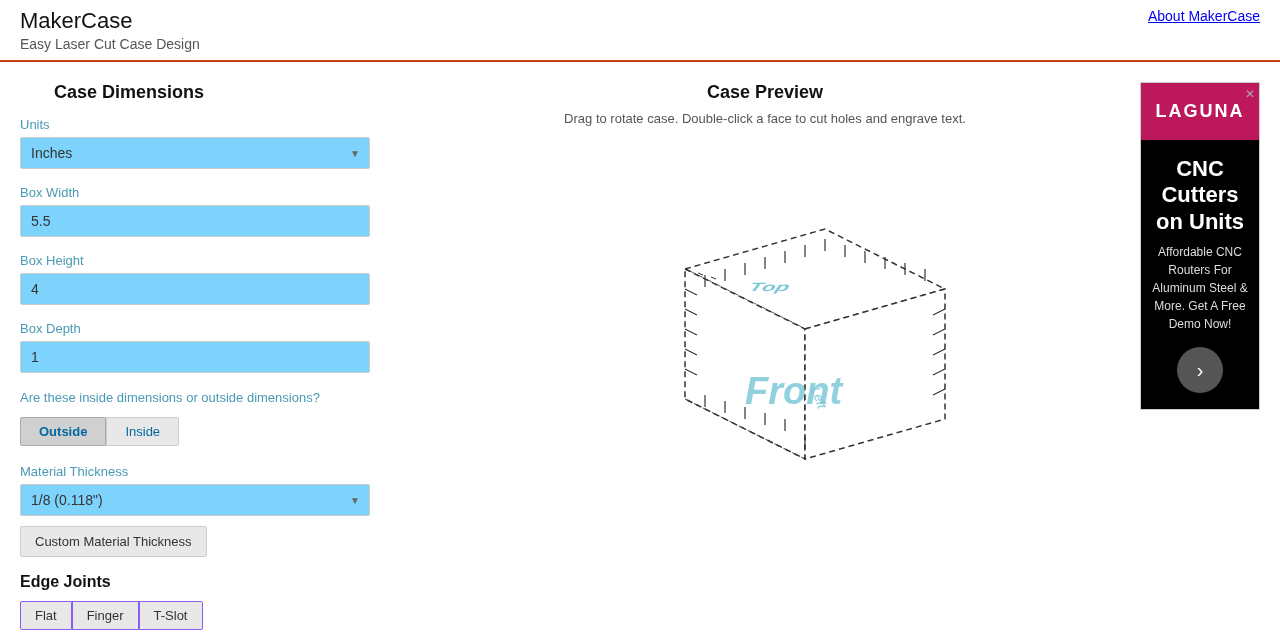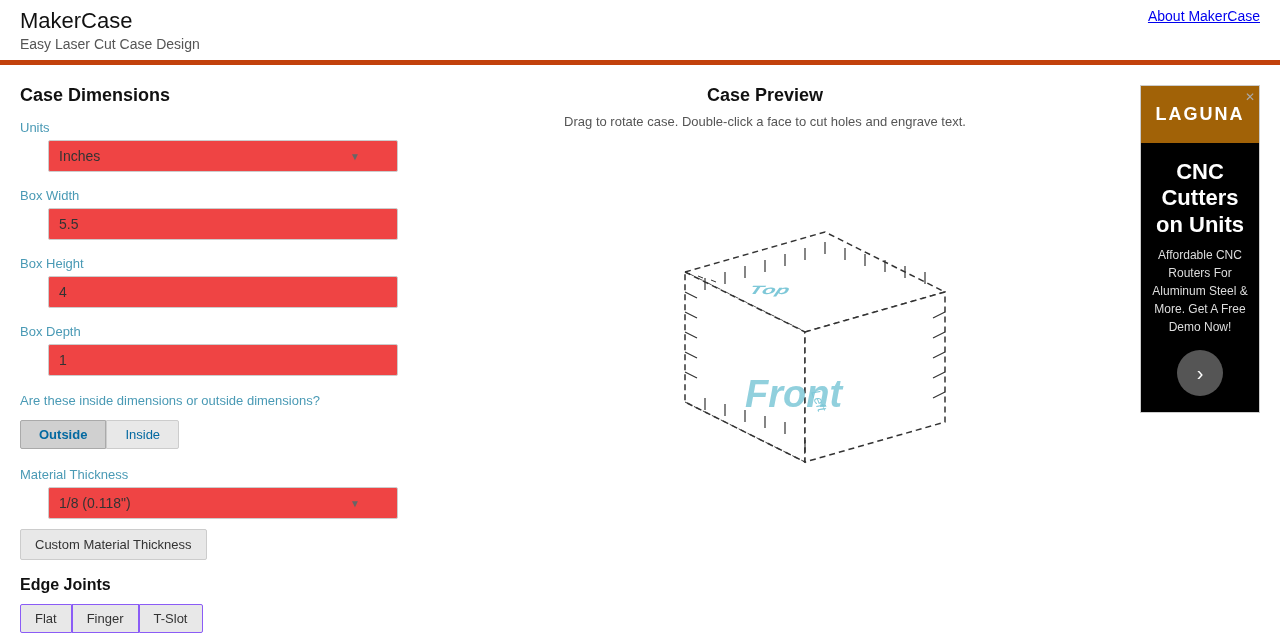--- a/index.html
+++ b/index.html
@@ -1,43 +1,42 @@
 <!DOCTYPE html>
 <html><head>
   <meta charset="utf-8">
   <style>
     * { box-sizing: border-box; margin: 0; padding: 0; }
     body { font-family: Arial, sans-serif; font-size: 14px; background: #f5f5f5; color: #333; }
 
     
-    .header { background: #fff; border-bottom: 5px solid #c2410c; padding: 8px 20px; display: flex; justify-content: space-between; align-items: flex-start; }
+    .header { background: #fff; border-bottom: 2px solid #c2410c; padding: 8px 20px; display: flex; justify-content: space-between; align-items: flex-start; }
     .header-logo { }
     .header-logo h1 { font-size: 22px; font-weight: normal; color: #111; }
     .header-logo p { font-size: 14px; color: #555; margin-top: 2px; }
 
     
     .main-layout { display: flex; padding: 20px; gap: 0; background: #fff; min-height: 560px; }
 
     
     .left-panel { width: 370px; flex-shrink: 0; padding-right: 20px; }
-    .section-title { font-size: 18px; font-weight: bold; margin-bottom: 14px; color: #111; }
+    .section-title { font-size: 18px; font-weight: bold; margin-bottom: 14px; color: #111; margin-left: 34px; }
 
     .field-label { font-size: 13px; color: #4a9ab5; margin-bottom: 5px; display: block; }
     .field-group { margin-bottom: 16px; }
 
     select, input[type="text"], input[type="number"] {
       width: 100%;
       padding: 7px 10px;
       border: 1px solid #ccc;
       border-radius: 2px;
       font-size: 14px;
-      background: #ef4444;
+      background: #7dd3fc;
       color: #333;
       appearance: none;
-      margin-left: 28px;
       -webkit-appearance: none;
     }
 
     .select-wrapper { position: relative; }
     .select-wrapper::after {
       content: '▼';
       position: absolute;
       right: 10px;
       top: 50%;
       transform: translateY(-50%);
@@ -103,21 +102,21 @@
       position: relative;
     }
     .ad-close {
       position: absolute;
       top: 4px;
       right: 4px;
       color: #aaa;
       font-size: 12px;
       cursor: pointer;
     }
-    .ad-logo { background: #a16207; color: #fff; text-align: center; padding: 18px 10px; font-size: 18px; font-weight: bold; letter-spacing: 2px; }
+    .ad-logo { background: #be185d; color: #fff; text-align: center; padding: 18px 10px; font-size: 18px; font-weight: bold; letter-spacing: 2px; }
     .ad-body { background: #000; color: #fff; text-align: center; padding: 16px 10px; }
     .ad-headline { font-size: 22px; font-weight: bold; line-height: 1.2; margin-bottom: 8px; }
     .ad-text { font-size: 12px; line-height: 1.5; color: #ddd; margin-bottom: 14px; }
     .ad-arrow {
       width: 46px;
       height: 46px;
       border-radius: 50%;
       background: #555;
       display: flex;
       align-items: center;

